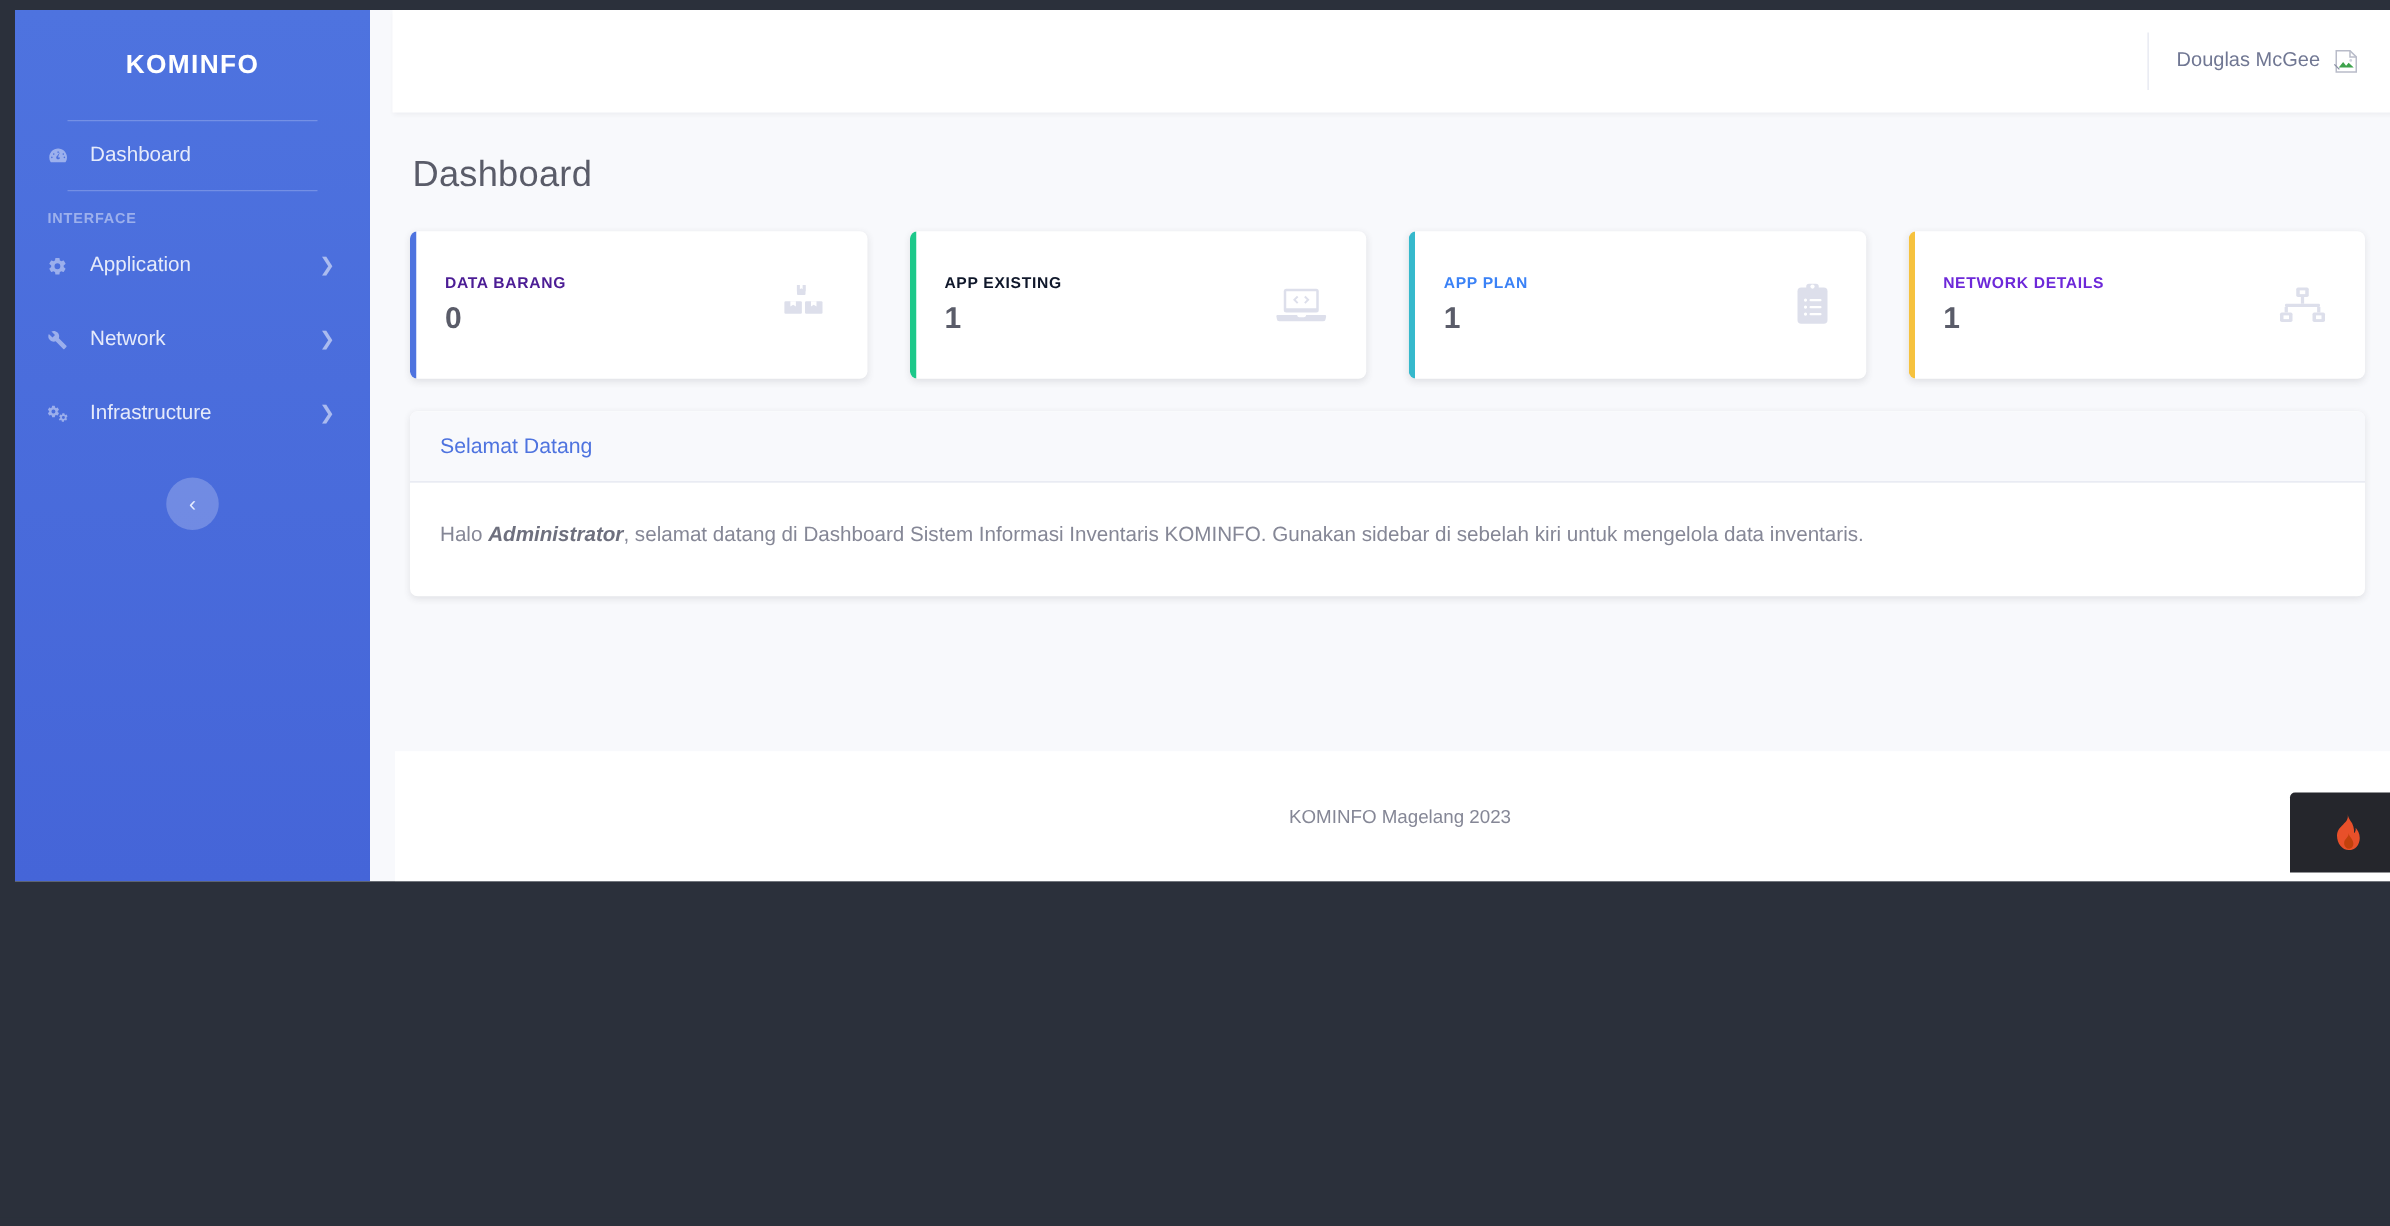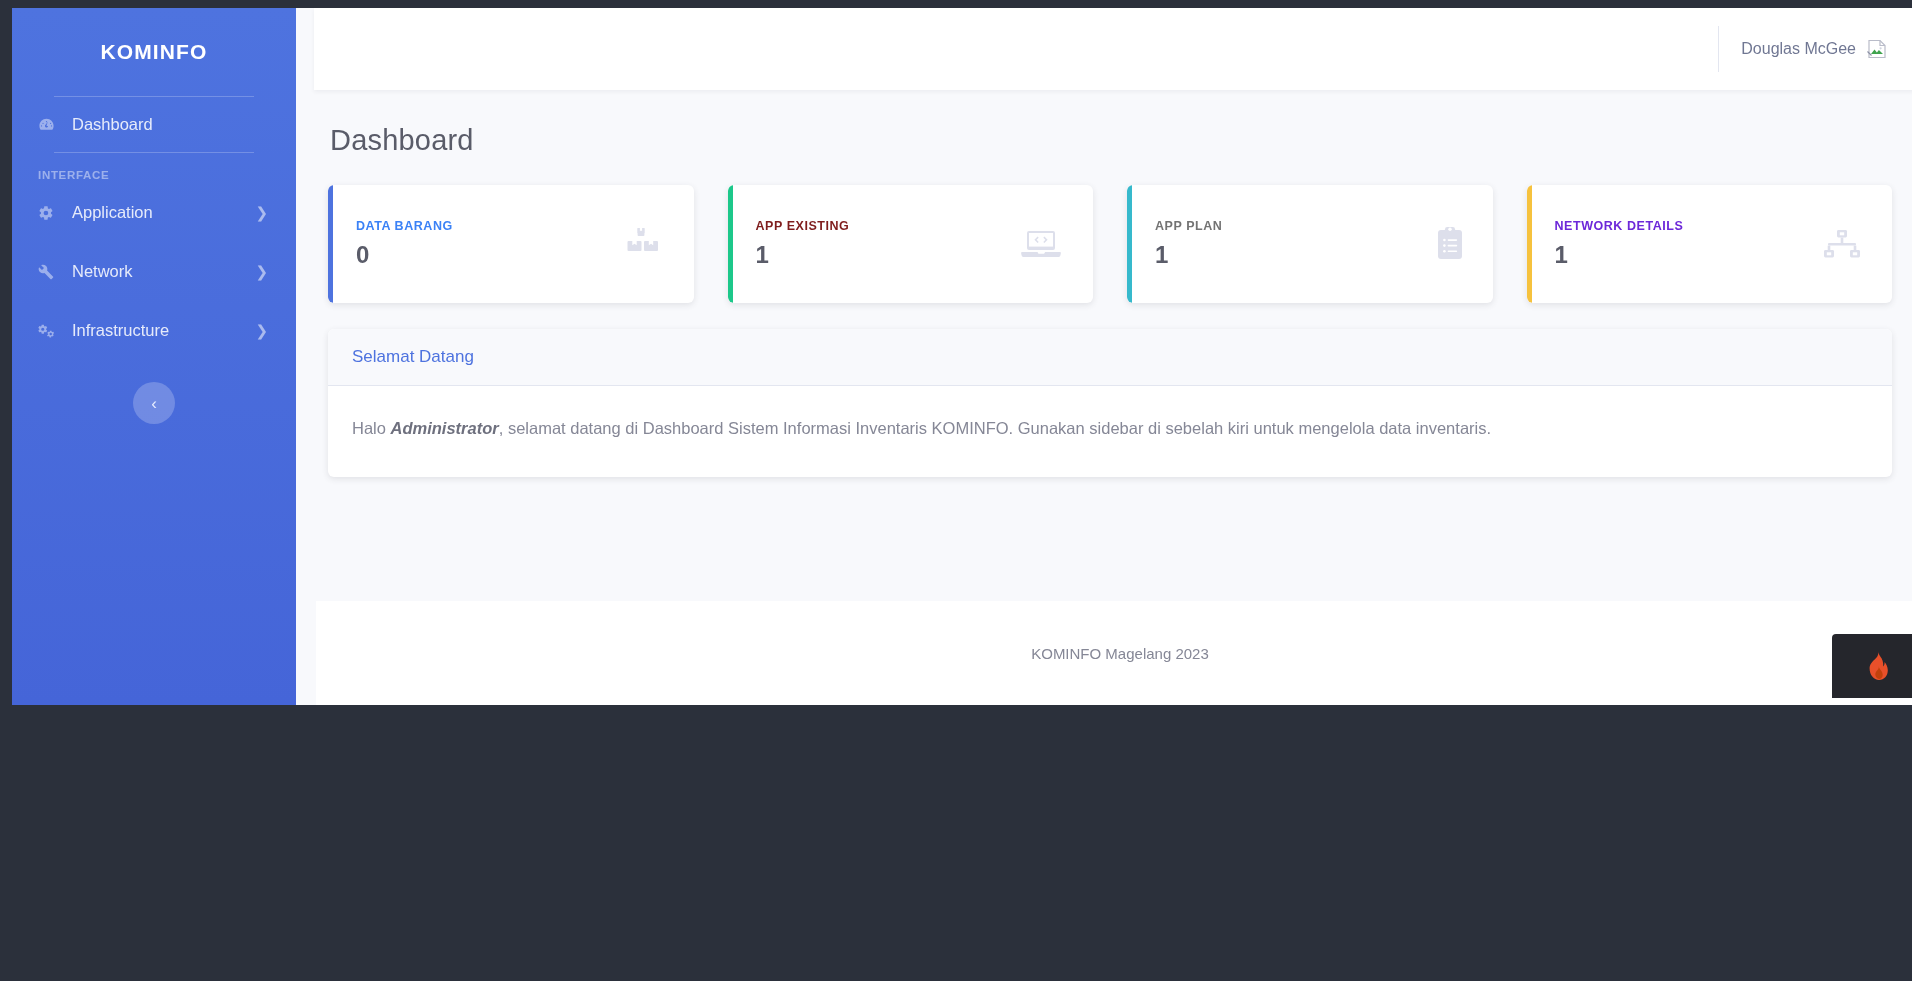--- a/index.html
+++ b/index.html
@@ -383,21 +383,21 @@
 
     <main id="main">
 
       <h1 id="page-title">Dashboard</h1>
 
       <section class="cards-row">
 
         <div class="stat-card">
           <span class="accent" style="background:#4e73df"></span>
           <div class="card-body">
-            <div class="stat-label" style="color:#3b82f6">DATA BARANG</div>
+            <div class="stat-label" style="color:#4c1d95">DATA BARANG</div>
             <div class="stat-value">0</div>
           </div>
           <span class="stat-icon">
             <svg width="42" height="34" viewBox="0 0 42 34" fill="#dddfeb">
               <path d="M13 0h6v5l-3-1.6L13 5V0zm-2 0H5v8.5h14V0h-2v7l-3-1.6L11 7V0z" opacity="0"></path>
               <path d="M13.5 1h7v5.2l-3.5-1.9-3.5 1.9V1z"></path>
               <path d="M11 1H6.2c-.7 0-1.2.5-1.2 1.2V13h24V2.2c0-.7-.5-1.2-1.2-1.2H23v6.6c0 .5-.5.8-.9.6L17 6l-5.1 3.2c-.4.2-.9-.1-.9-.6V1z" opacity="0"></path>
               <path d="M11.6 1v6.4c0 .4-.4.7-.8.5L8 6.3 5.2 7.9c-.4.2-.8-.1-.8-.5V1" opacity="0"></path>
               <rect x="13.6" y="1" width="6.8" height="8" rx="0.8"></rect>
               <path d="M15.9 1h2.2v3.3l-1.1-.8-1.1.8z" fill="#ffffff"></path>
@@ -405,38 +405,38 @@
               <path d="M8.3 14h4.4v4.2l-2.2-1.5-2.2 1.5z" fill="#ffffff"></path>
               <rect x="20" y="14" width="14" height="10" rx="1"></rect>
               <path d="M24.8 14h4.4v4.2l-2.2-1.5-2.2 1.5z" fill="#ffffff"></path>
             </svg>
           </span>
         </div>
 
         <div class="stat-card">
           <span class="accent" style="background:#1cc88a"></span>
           <div class="card-body">
-            <div class="stat-label" style="color:#7f1d1d">APP EXISTING</div>
+            <div class="stat-label" style="color:#0f172a">APP EXISTING</div>
             <div class="stat-value">1</div>
           </div>
           <span class="stat-icon">
             <svg width="46" height="34" viewBox="0 0 46 34" fill="#dddfeb">
               <rect x="8" y="4" width="28" height="19" rx="2"></rect>
               <rect x="10" y="6" width="24" height="13.6" fill="#ffffff"></rect>
               <path d="M18.6 9.6L15.4 12.8l3.2 3.2 1.1-1.1-2.1-2.1 2.1-2.1zM25.4 9.6l-1.1 1.1 2.1 2.1-2.1 2.1 1.1 1.1 3.2-3.2z" fill="#dddfeb"></path>
               <path d="M3 25h38c.6 0 1 .5.9 1.1l-.4 2A2 2 0 0 1 39.6 30H4.4a2 2 0 0 1-1.9-1.9l-.4-2c-.1-.6.3-1.1.9-1.1z"></path>
               <path d="M19 25h6.6c.2 0 .4.2.3.4-.2.7-.9 1.3-1.7 1.3h-3.8c-.8 0-1.5-.6-1.7-1.3 0-.2.1-.4.3-.4z" fill="#ffffff"></path>
             </svg>
           </span>
         </div>
 
         <div class="stat-card">
           <span class="accent" style="background:#36b9cc"></span>
           <div class="card-body">
-            <div class="stat-label" style="color:#737373">APP PLAN</div>
+            <div class="stat-label" style="color:#3b82f6">APP PLAN</div>
             <div class="stat-value">1</div>
           </div>
           <span class="stat-icon">
             <svg width="30" height="36" viewBox="0 0 30 36" fill="#dddfeb">
               <rect x="3" y="4" width="24" height="29" rx="3"></rect>
               <rect x="10" y="1" width="10" height="5.5" rx="2.2"></rect>
               <circle cx="15" cy="3.2" r="1.7" fill="#ffffff"></circle>
               <circle cx="9.4" cy="14" r="1.3" fill="#ffffff"></circle>
               <rect x="12.6" y="13.2" width="9.6" height="1.7" rx="0.8" fill="#ffffff"></rect>
               <circle cx="9.4" cy="19.6" r="1.3" fill="#ffffff"></circle>

